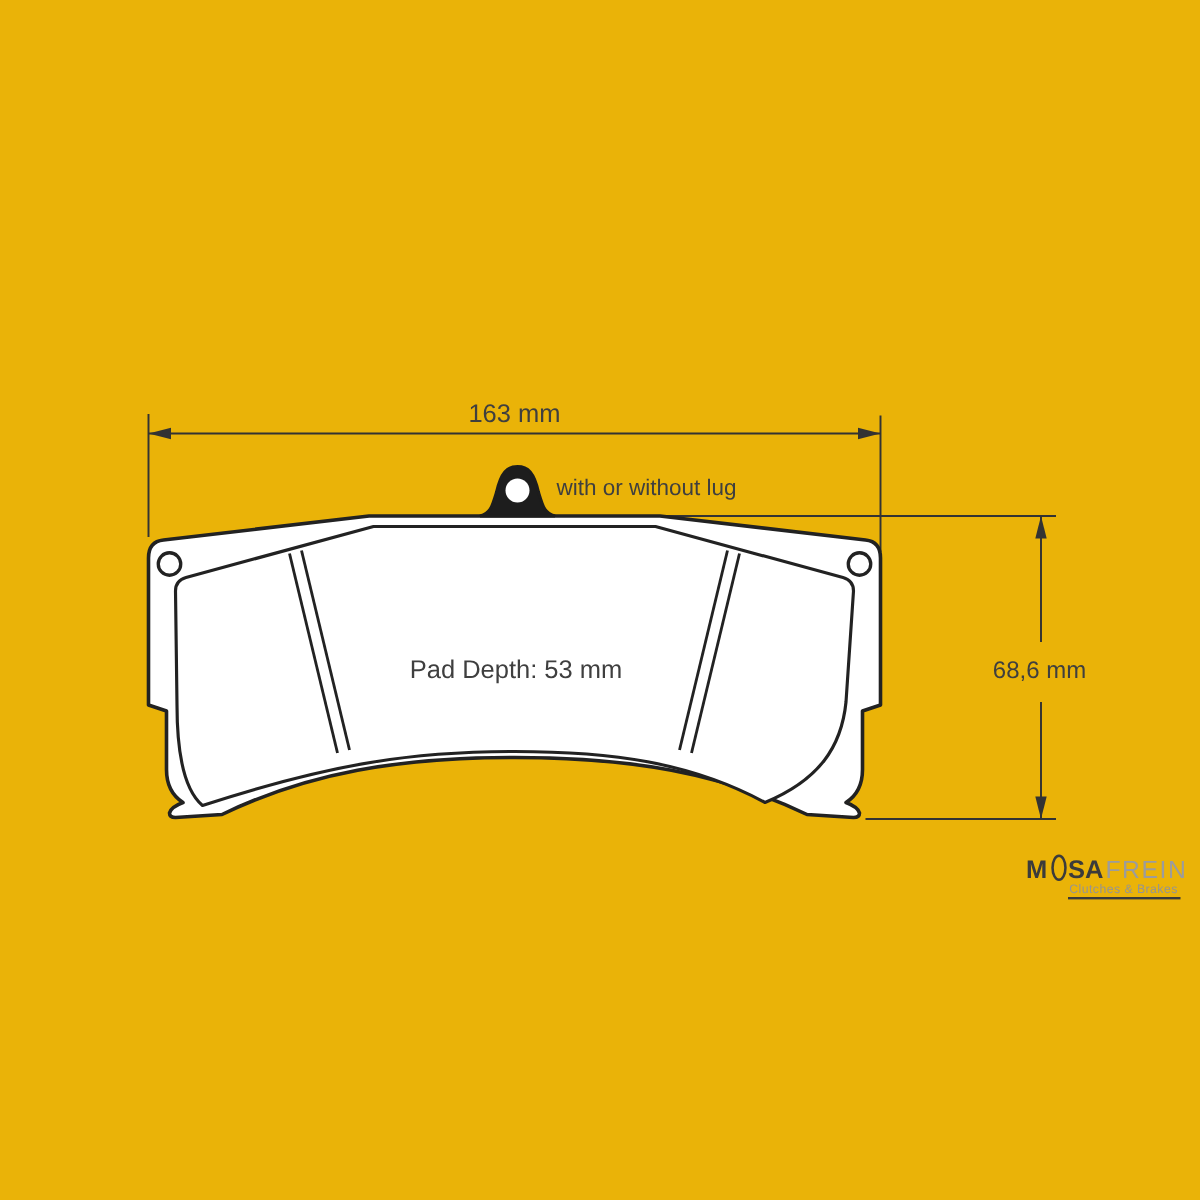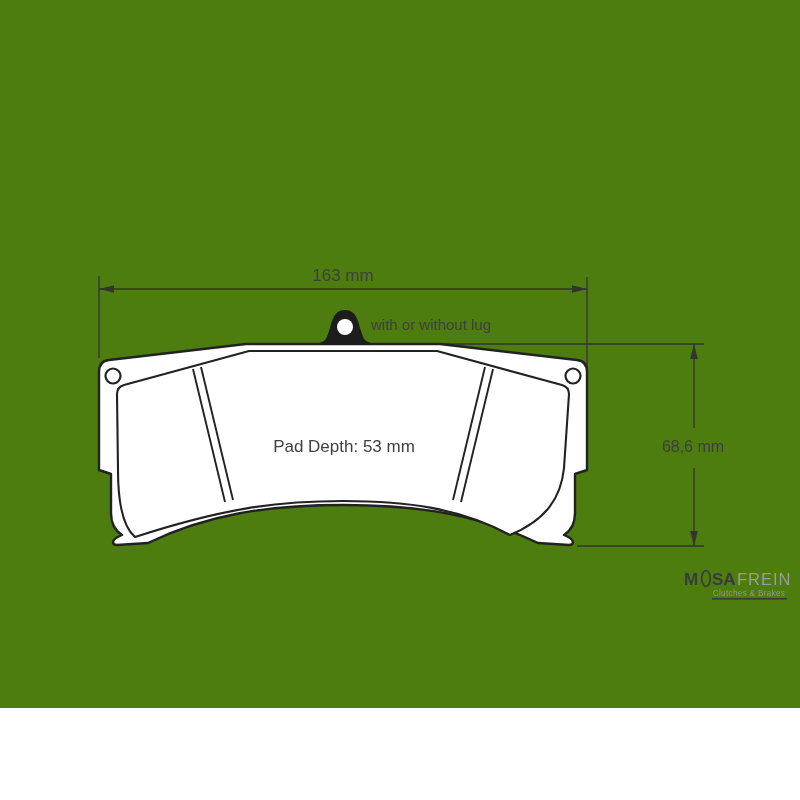--- a/index.html
+++ b/index.html
@@ -3,22 +3,22 @@
 <meta charset="utf-8">
 <style>
   html, body {
     margin: 0;
     padding: 0;
     background: #ffffff;
   }
   .canvas {
     position: relative;
     width: 800px;
-    height: 708px;
-    background: #4d7c0f;
+    height: 800px;
+    background: #eab308;
     overflow: hidden;
     font-family: "Liberation Sans", sans-serif;
     text-decoration: underline;
   }
   svg text {
     font-family: "Liberation Sans", sans-serif;
   }
   .dim-text {
     font-size: 17px;
     fill: #3f3f3f;

